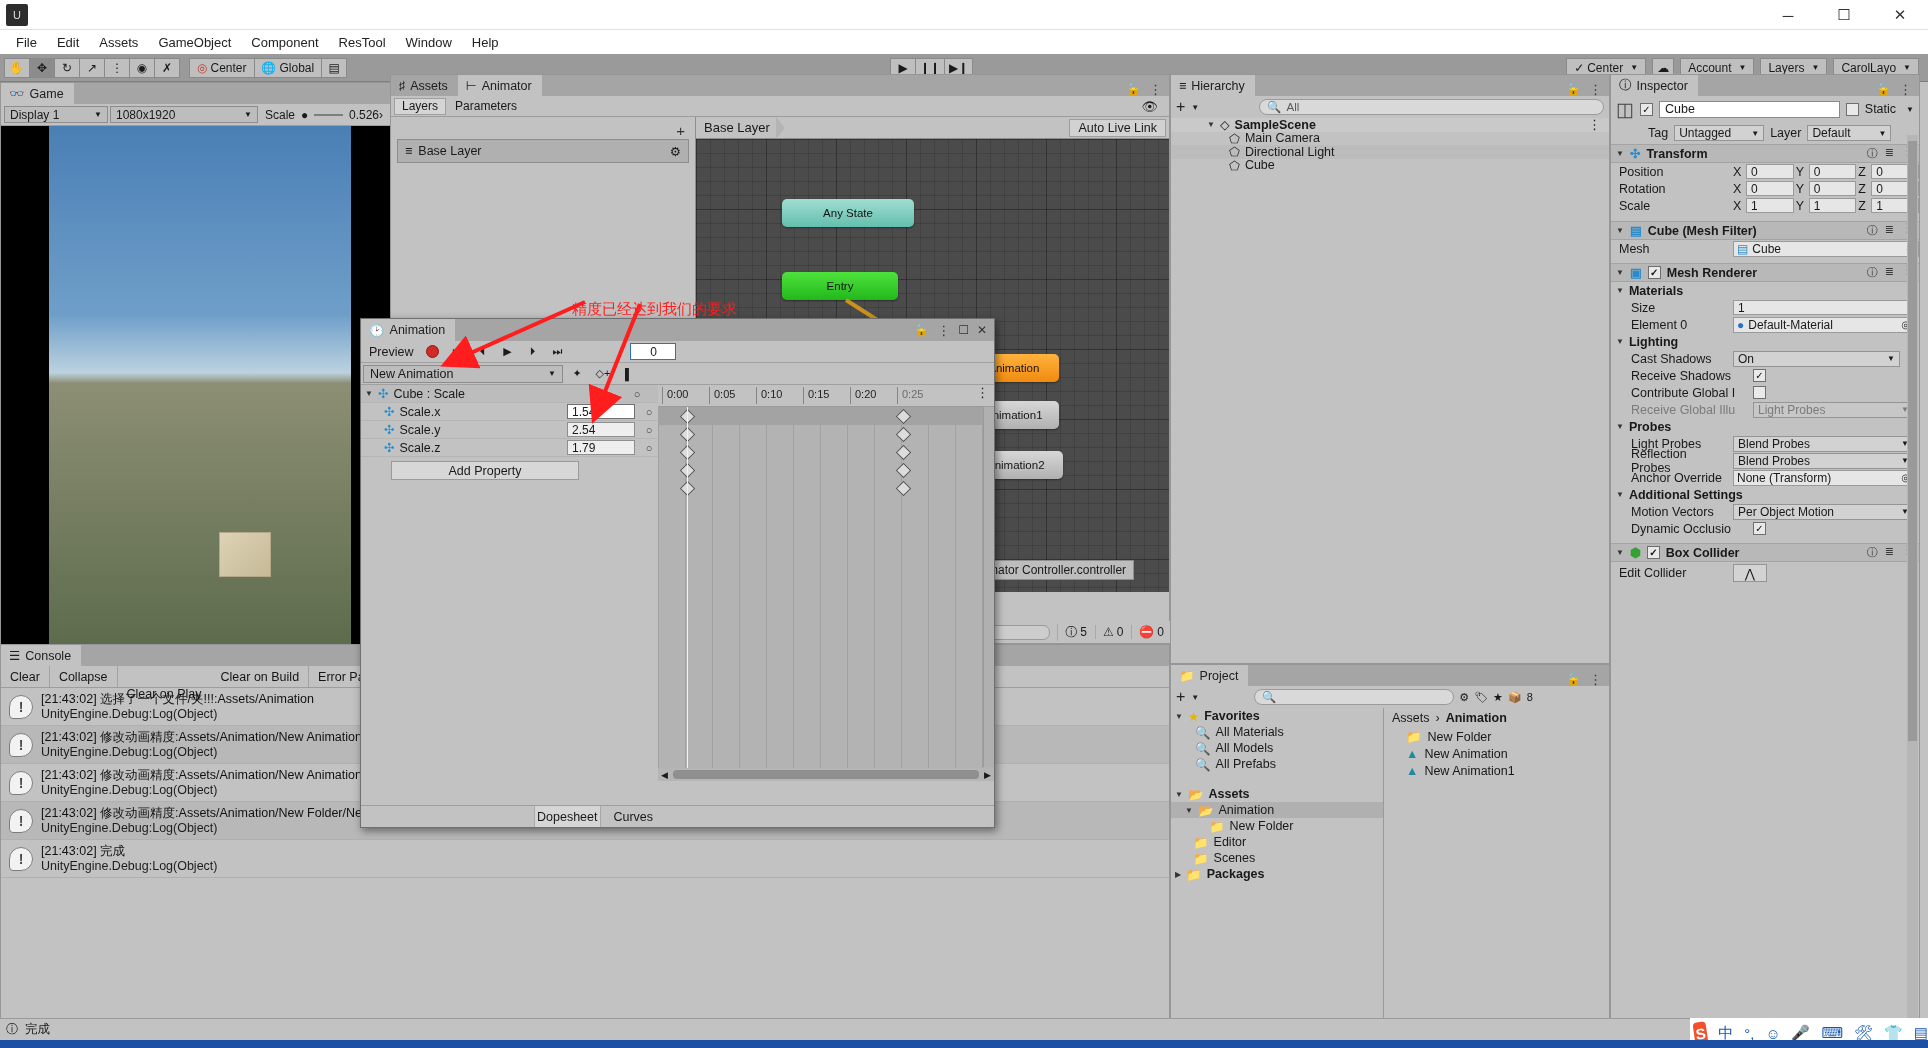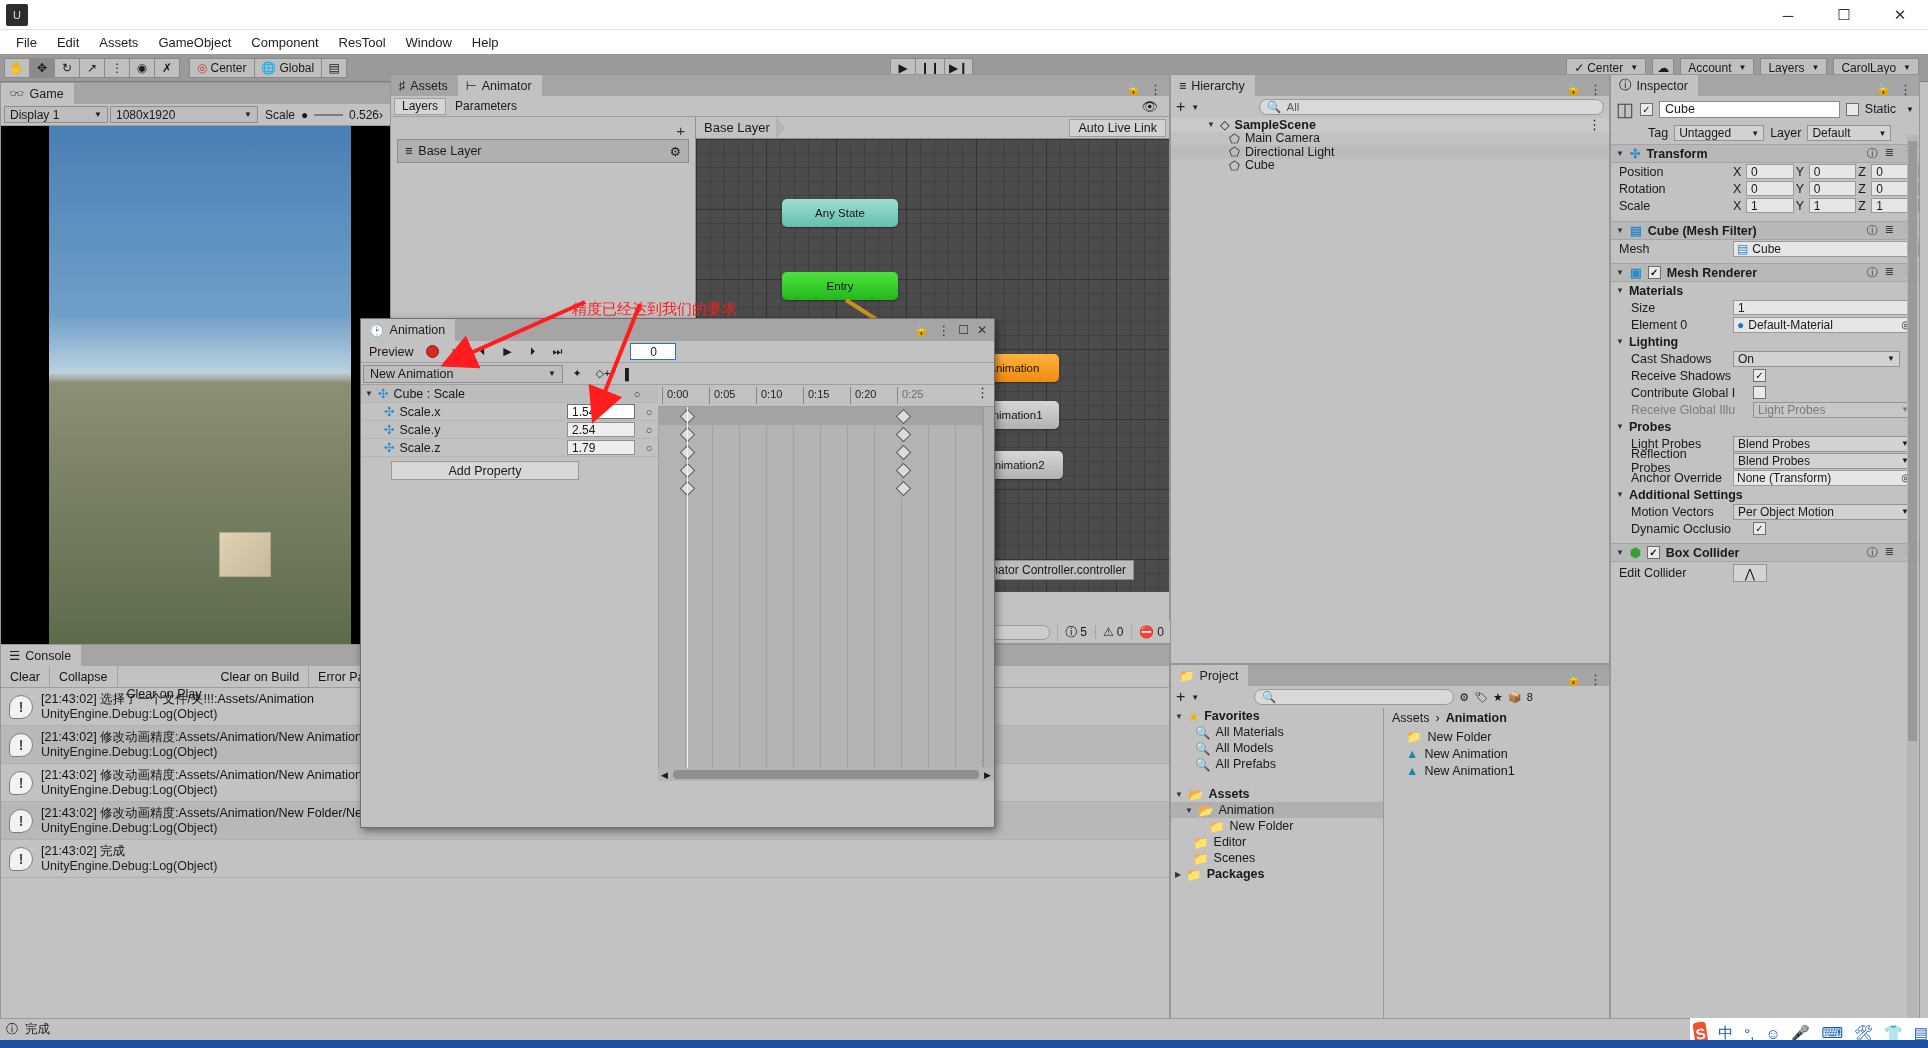--- a/index.html
+++ b/index.html
@@ -488,21 +488,21 @@
         <span style="margin-left:auto">⚙</span>
       </div>
     </div>
     <div id="animGraph">
       <div id="graphCrumb">
         <span>Base Layer</span>
         <span class="arrowcrumb"></span>
         <span class="live">Auto Live Link</span>
       </div>
       <div id="graphCanvas">
-        <div class="state any" style="left:86px;top:60px;width:116px">
+        <div class="state any" style="left:86px;top:60px;width:132px">
           <span>Any State</span>
         </div>
         <div class="state entry" style="left:86px;top:133px;width:116px">
           <span>Entry</span>
         </div>
         <svg class="abs" style="left:0;top:0;width:100%;height:100%;pointer-events:none">
           <line x1="150" y1="161" x2="255" y2="228" stroke="#c8921b" stroke-width="4"></line>
         </svg>
         <div class="state orange" style="left:247px;top:215px;width:116px">
           <span>New Animation</span>
@@ -652,20 +652,26 @@
       </div>
       <div class="abs" style="right:0;top:22px;width:11px;bottom:14px;background:#b0b0b0;border-left:1px solid #9a9a9a"></div>
       <div class="abs" style="left:0;bottom:0;right:0;height:13px;background:#b5b5b5;display:flex;align-items:center">
         <span style="font-size:9px;padding:0 3px">◀</span>
         <span style="flex:1;height:9px;background:#8f8f8f;border-radius:4px;margin:0 2px"></span>
         <span style="font-size:9px;padding:0 3px">▶</span>
       </div>
     </div>
   </div>
 
+  <div id="animFooter">
+    <div style="flex:1"></div>
+    <div class="footTab sel">Dopesheet</div>
+    <div class="footTab">Curves</div>
+    <div style="flex:1.9"></div>
+  </div>
 </div>
 
 <div id="consolePanel" class="abs panel">
   <div class="panel-tabrow">
     <div class="ptab sel">
       <span>☰</span>
       <span>Console</span>
     </div>
   </div>
   <div id="consoleToolbar">

